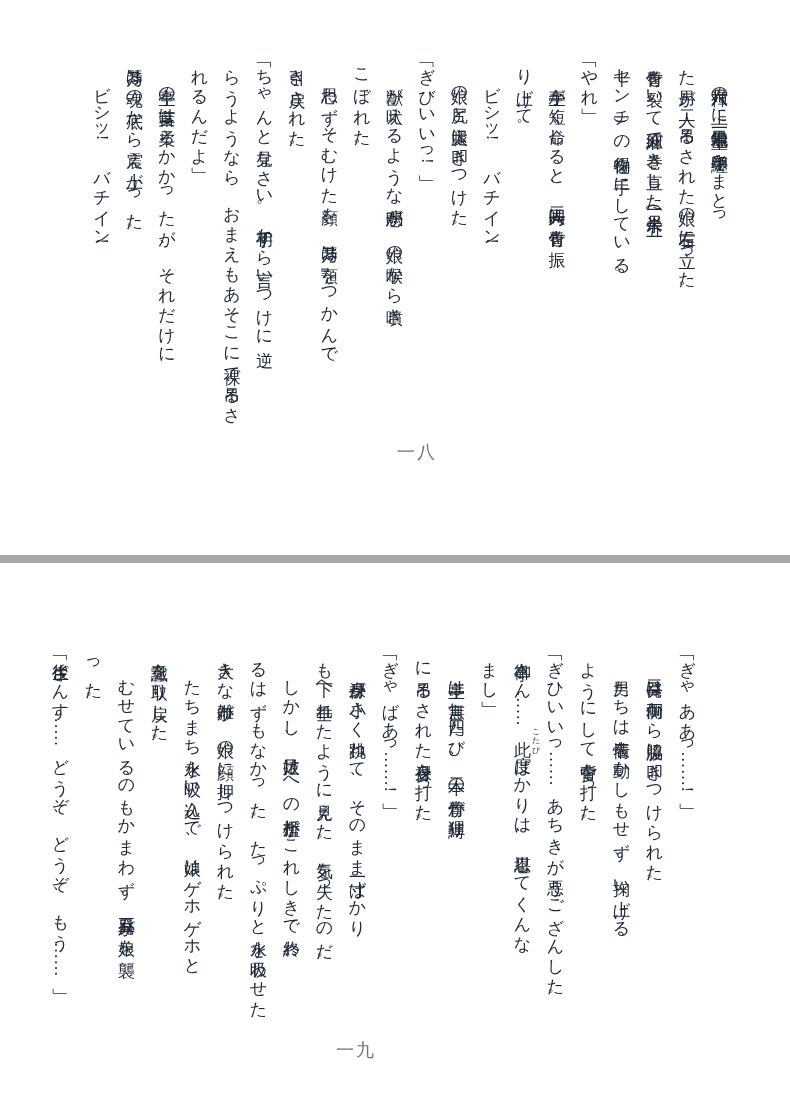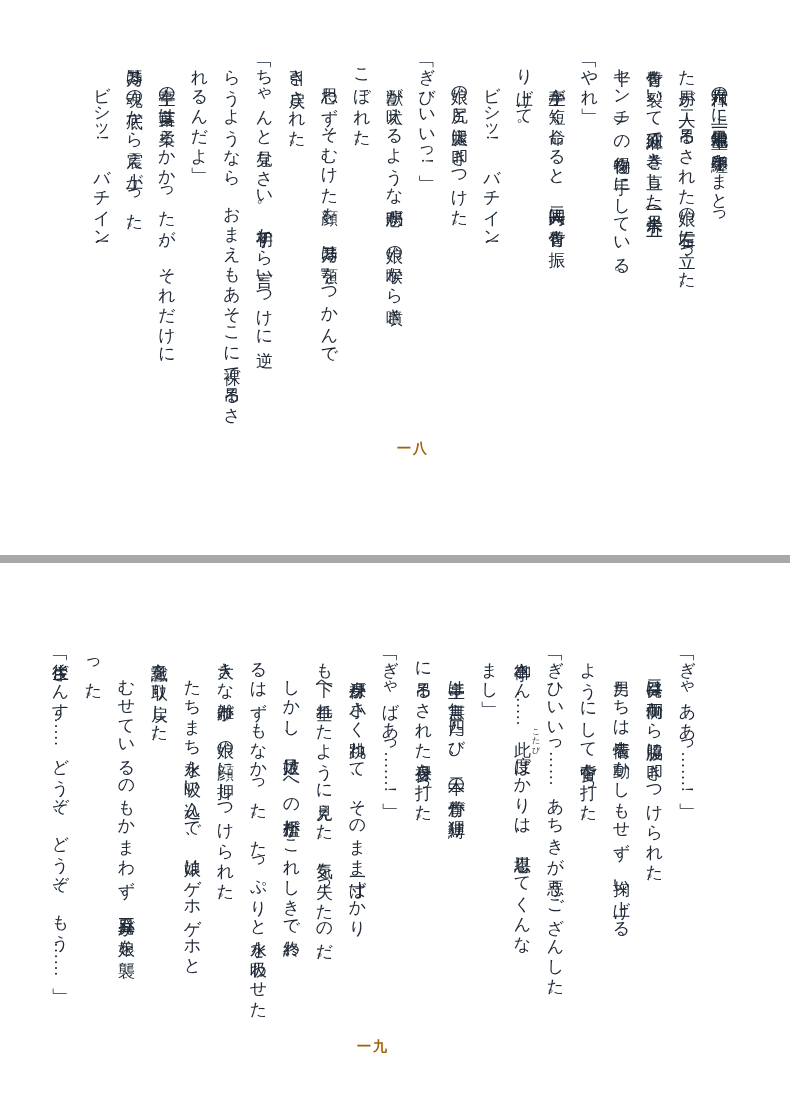--- a/index.html
+++ b/index.html
@@ -52,28 +52,27 @@
   .vtext ruby {
     ruby-position: over;
   }
   .vtext rt {
     font-size: 8px;
     letter-spacing: 0;
     color: #1e2836;
   }
   .pagenum {
     position: absolute;
-    font-size: 14px;
+    font-size: 18px;
     letter-spacing: 2px;
-    color: #a16207;
+    color: #737373;
     white-space: nowrap;
-    font-weight: bold;
   }
   .pagenum-18 { left: 397px; top: 440px; }
-  .pagenum-19 { left: 357px; top: 475px; }
+  .pagenum-19 { left: 336px; top: 475px; }
 </style>
 </head>
 <body>
 
 <div class="screen">
 
   <div class="page page-18">
     <div class="vtext vtext-18">　六尺褌の上に黒無地一重の印半纏をまとっ
 た男が二人、吊るされた娘の左右に立った。
 青竹を裂いて麻紐で巻き直した一尺半余(五

